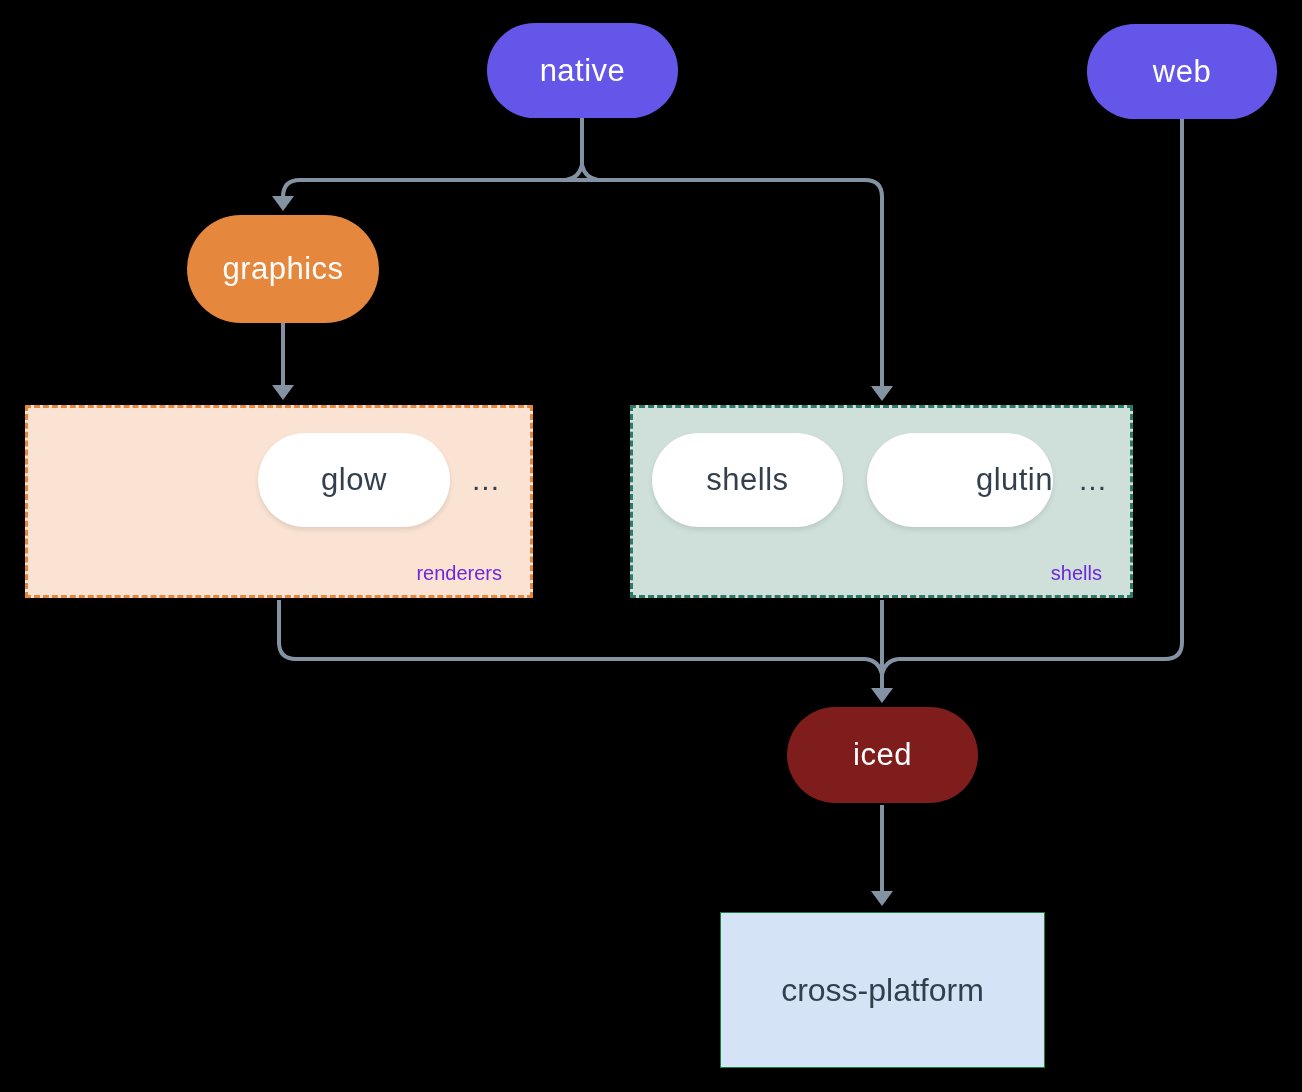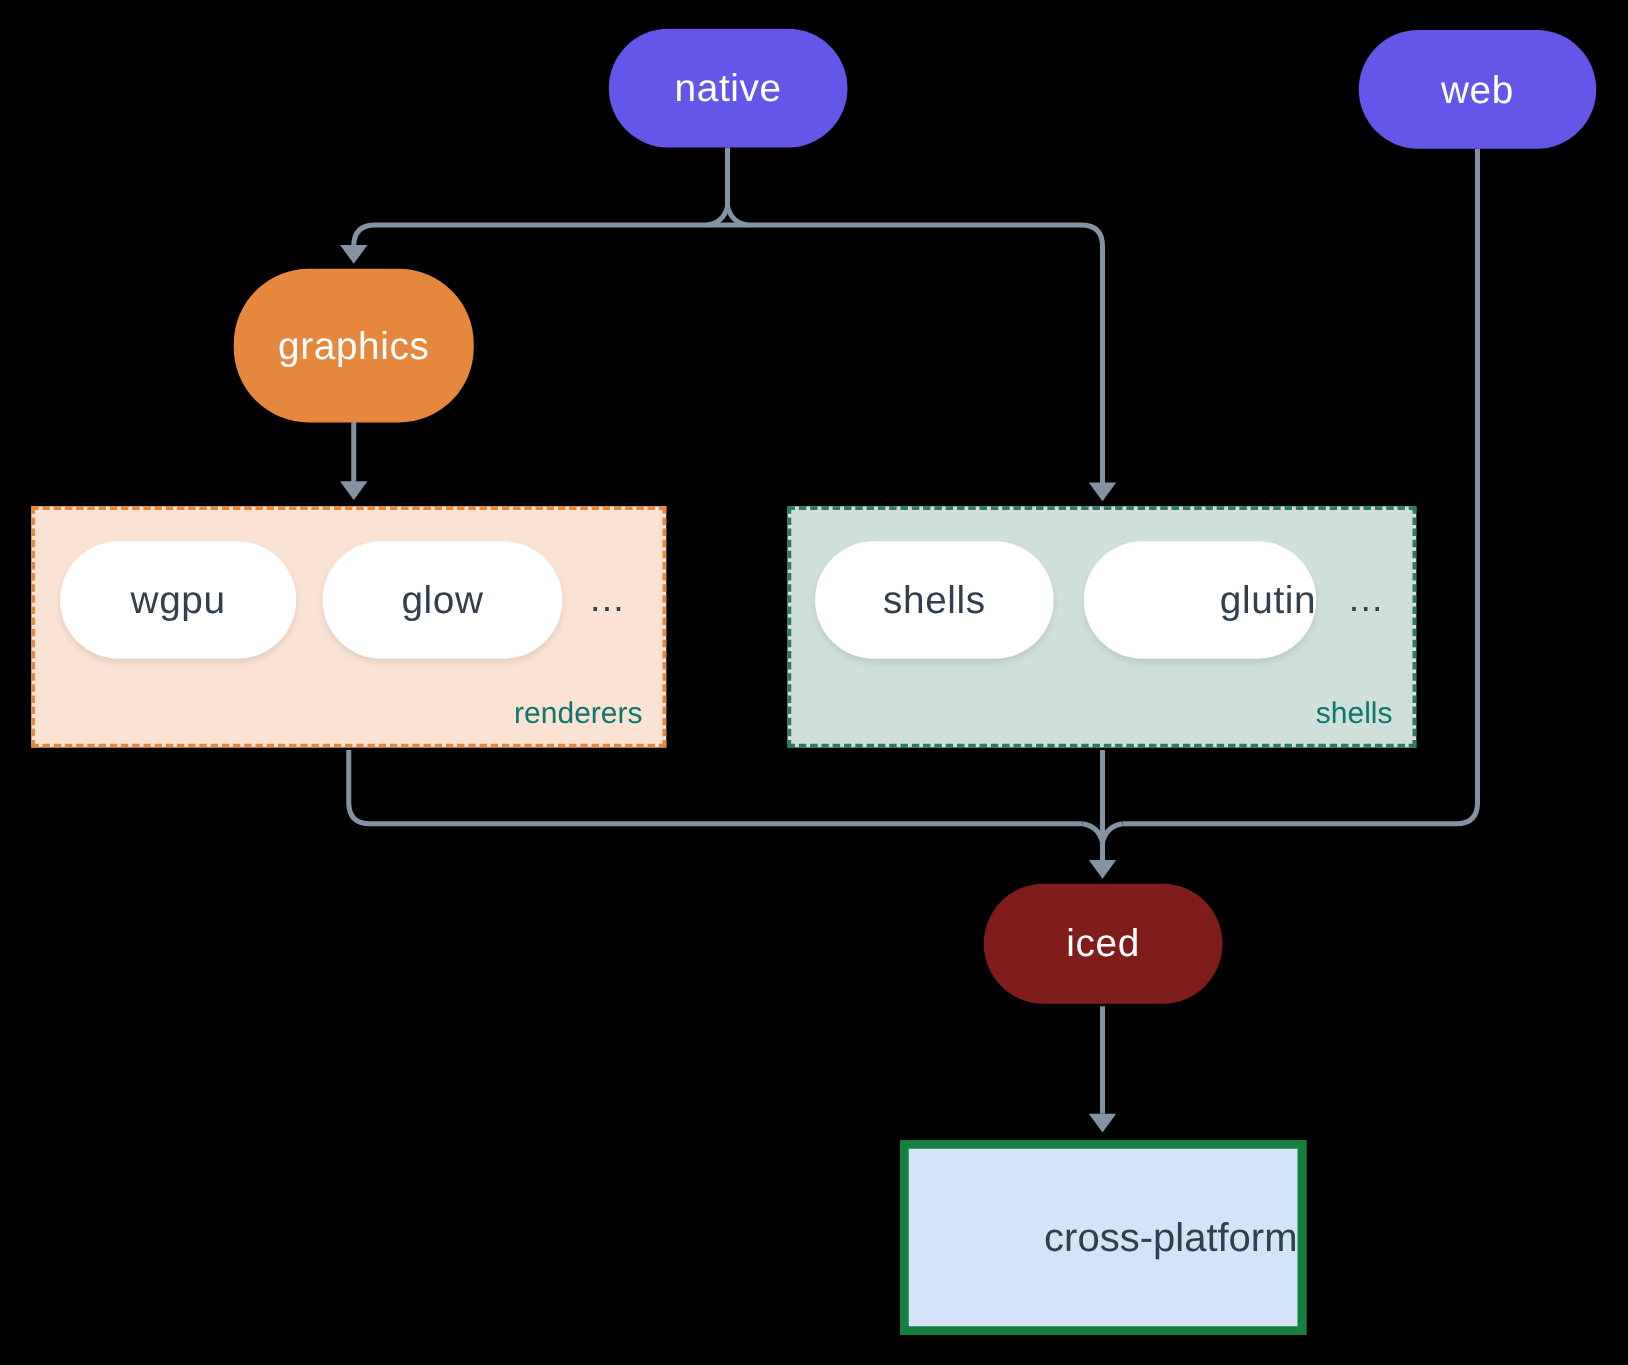--- a/index.html
+++ b/index.html
@@ -36,58 +36,58 @@
 
   .group-box {
     position: absolute;
     box-sizing: border-box;
     border: 3px dashed;
   }
   .group-box.renderers { background: #fae3d3; border-color: #e5873c; }
   .group-box.shells    { background: #cfe0da; border-color: #2c7a68; }
   .group-label {
     position: absolute;
-    right: 16px;
+    right: 28px;
     bottom: 10px;
-    font-size: 24px;
-    color: #0f766e;
+    font-size: 20px;
+    color: #6d28d9;
   }
   .ellipsis {
     position: absolute;
     top: 25px;
     height: 94px;
     width: 60px;
     display: flex;
     align-items: center;
     justify-content: center;
     font-size: 30px;
     color: #32404e;
     letter-spacing: 1px;
   }
 
   .app-box {
     position: absolute;
     left: 720px; top: 912px;
     width: 325px; height: 156px;
     box-sizing: border-box;
     background: #d4e4f6;
-    border: 7px solid #15803d;
+    border: 1px solid #15803d;
     display: flex;
     flex-direction: column;
-    align-items: flex-end;
+    align-items: center;
     justify-content: center;
     color: #32404e;
     font-size: 32px;
     line-height: 46px;
   }
 
   
   .node-native   { left: 487px;  top: 23px;  width: 191px; height: 95px; }
   .node-web      { left: 1087px; top: 24px;  width: 190px; height: 95px; }
-  .node-graphics { left: 187px;  top: 215px; width: 192px; height: 123px; }
+  .node-graphics { left: 187px;  top: 215px; width: 192px; height: 108px; }
   .node-iced     { left: 787px;  top: 707px; width: 191px; height: 96px; }
 
   .box-renderers { left: 25px;  top: 405px; width: 508px; height: 193px; }
   .box-shells    { left: 630px; top: 405px; width: 503px; height: 193px; }
 
   .pill-wgpu   { left: 20px;  top: 25px; width: 189px; height: 94px; }
   .pill-glow   { left: 230px; top: 25px; width: 192px; height: 94px; }
   .pill-winit  { left: 19px;  top: 25px; width: 191px; height: 94px; }
   .pill-glutin { left: 234px; top: 25px; width: 186px; height: 94px; justify-content: flex-end; }
   .dots-renderers { left: 428px; }
@@ -131,23 +131,20 @@
 
   <div class="pill purple node-web">
     <span>web</span>
   </div>
 
   <div class="pill orange node-graphics">
     <span>graphics</span>
   </div>
 
   <div class="group-box renderers box-renderers">
-    <div class="pill white pill-wgpu">
-      <span>wgpu</span>
-    </div>
     <div class="pill white pill-glow">
       <span>glow</span>
     </div>
     <div class="ellipsis dots-renderers">...</div>
     <div class="group-label">renderers</div>
   </div>
 
   <div class="group-box shells box-shells">
     <div class="pill white pill-winit">
       <span>shells</span>

